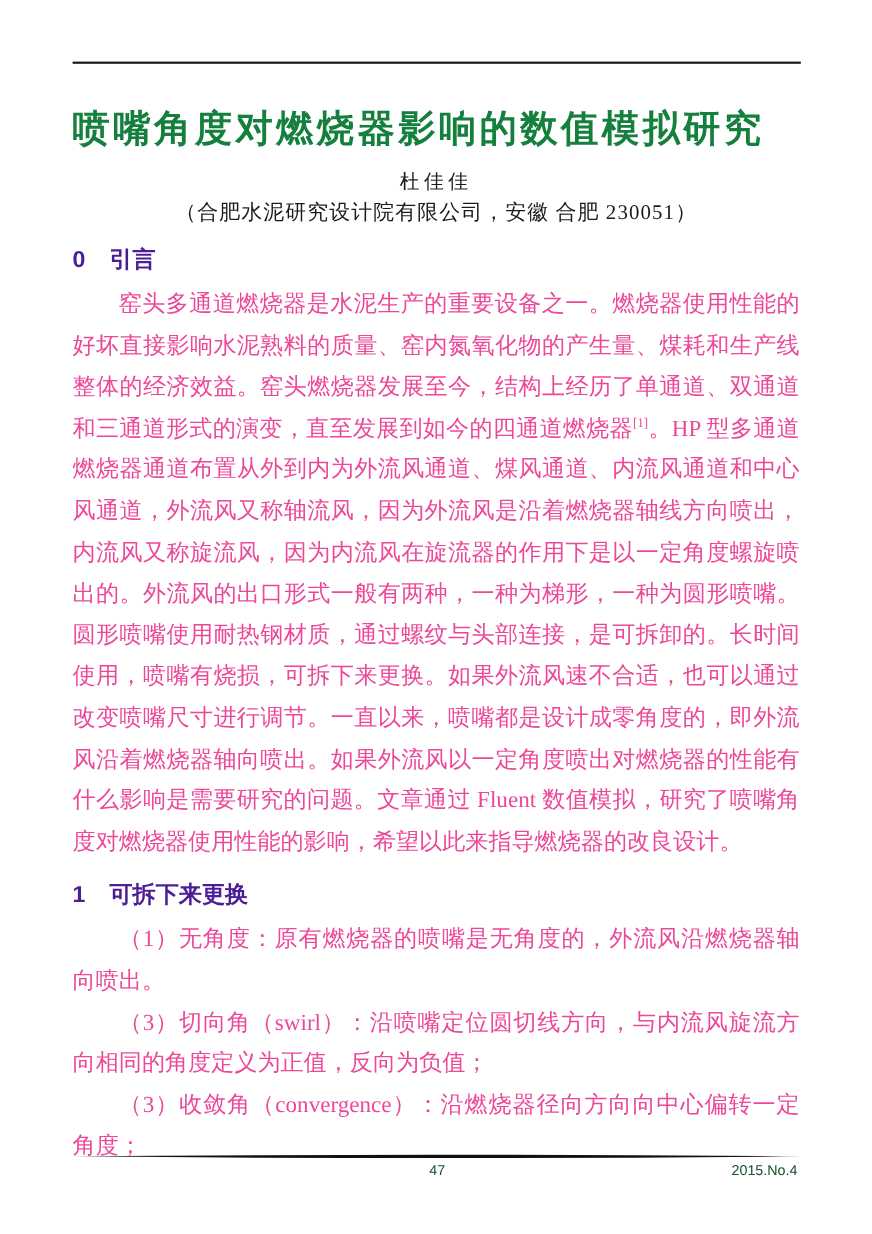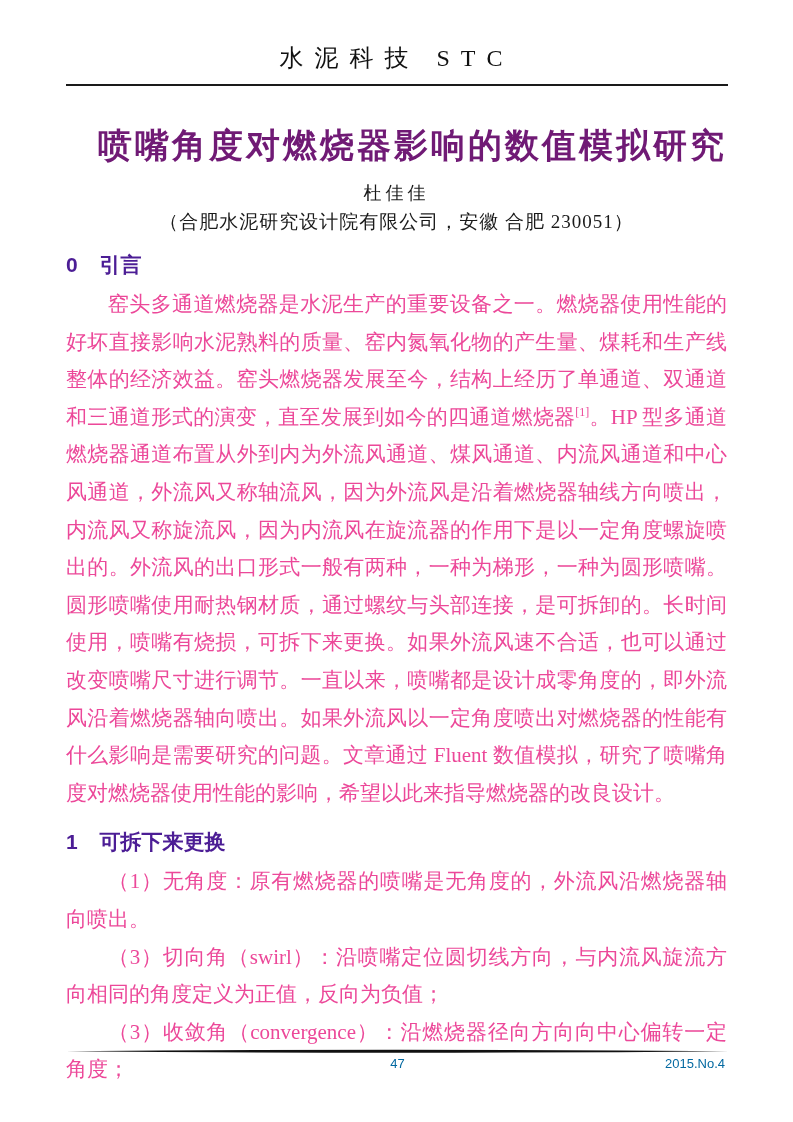--- a/index.html
+++ b/index.html
@@ -32,27 +32,27 @@
     height: 0;
     border-top: 2px solid #1a1a1a;
     margin: 12px 65px 0 66px;
   }
   
   .content {
     padding: 0 66px;
   }
   .article-title {
     margin: 36px 0 0 0;
-    text-align: right;
+    text-align: left;
     font-family: "Liberation Sans", "DejaVu Sans", sans-serif;
     font-weight: 700;
     font-size: 34px;
     letter-spacing: 3px;
     line-height: 46px;
-    color: #701a75;
+    color: #15803d;
   }
   .author {
     margin-top: 13px;
     text-align: center;
     font-size: 18px;
     letter-spacing: 4px;
     line-height: 24px;
   }
   .affiliation {
     margin-top: 4px;
@@ -99,42 +99,41 @@
     display: block;
     width: 100%;
     height: 6px;
   }
   .footer-row {
     position: relative;
     margin-top: 1px;
     height: 18px;
     font-family: "Liberation Sans", "DejaVu Sans", sans-serif;
     font-size: 13px;
-    color: #0369a1;
+    color: #14532d;
   }
   .page-number {
     position: absolute;
     left: 0;
     right: 0;
     text-align: center;
     top: 0;
   }
   .issue {
     position: absolute;
     right: 4px;
     top: 0;
   }
 </style>
 </head>
 <body>
 
 <div class="page">
 
   <div class="running-header">
-    <div class="journal-name">水泥科技 STC</div>
     <div class="header-rule"></div>
   </div>
 
   <div class="content">
 
     <h1 class="article-title">喷嘴角度对燃烧器影响的数值模拟研究</h1>
 
     <div class="author">杜佳佳</div>
 
     <div class="affiliation">（合肥水泥研究设计院有限公司，安徽 合肥 230051）</div>

